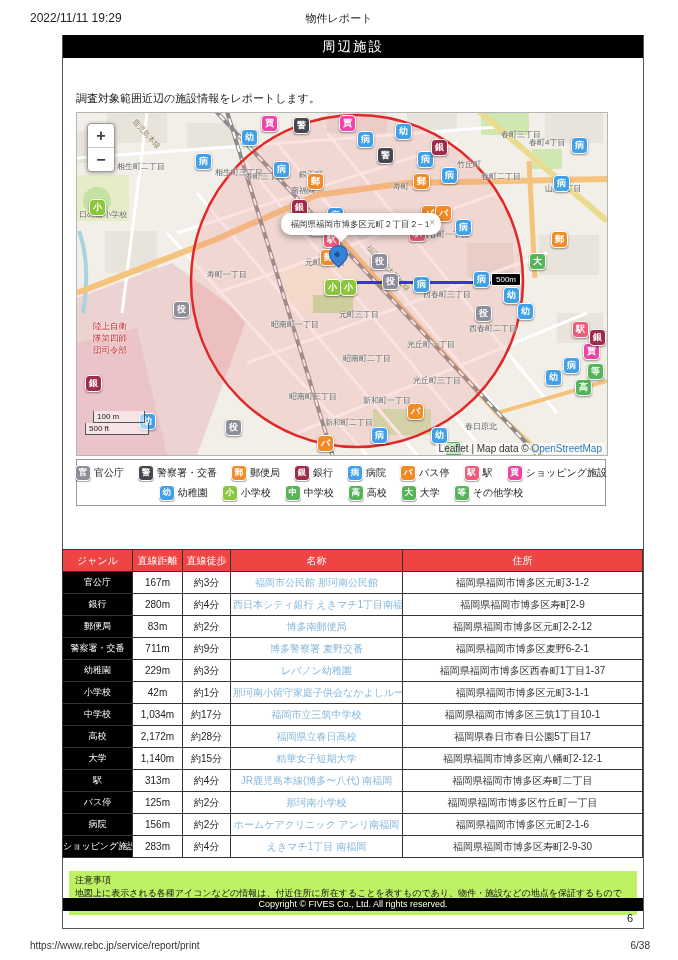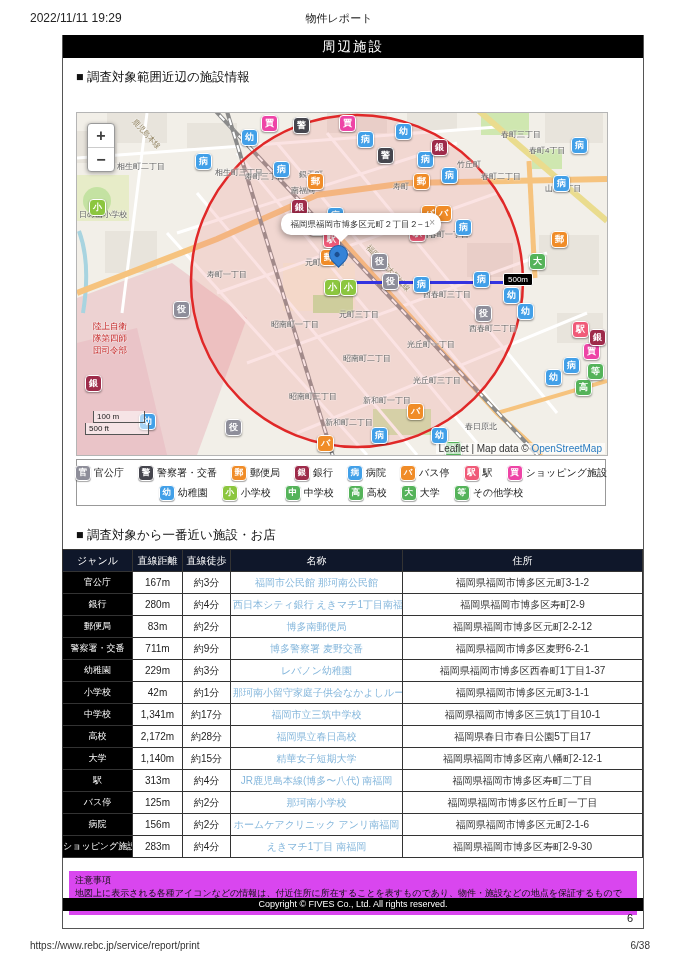--- a/index.html
+++ b/index.html
@@ -45,61 +45,61 @@
            line-height:22px; text-align:center; z-index:25; }
   .popup-close { position:absolute; right:6px; top:-1px; color:#9a9a9a; font-size:10px; cursor:pointer; }
   .popup-tip { position:absolute; left:52px; bottom:-7px; width:0; height:0;
                border:8px solid transparent; border-top-color:#fff; border-bottom:none; }
   .pin { position:absolute; left:252px; top:132px; width:17px; height:17px; background:#3583d8;
          border:1px solid #1f5fa8; border-radius:50% 50% 50% 0; transform:rotate(-45deg); z-index:20; }
   .pin::after { content:''; position:absolute; left:5px; top:5px; width:5px; height:5px;
                 border-radius:50%; background:#1c4f91; }
   .measure-line { position:absolute; left:264px; top:168px; width:164px; border-top:3px solid #3333e0; z-index:10; }
   .measure-chip { position:absolute; left:414px; top:160px; background:#000; color:#fff; font-size:8px;
-                  padding:1px 4px; border-radius:2px; border:1px solid #fff; z-index:22;margin-left:12px; }
+                  padding:1px 4px; border-radius:2px; border:1px solid #fff; z-index:22; }
   .scale { position:absolute; left:8px; bottom:20px; font-size:8px; color:#222; z-index:15; }
   .scale div { background:rgba(255,255,255,.55); padding:0 3px; line-height:11px; }
   .scale .m { border:1px solid #555; border-top:none; width:44px;margin-left:8px; }
   .scale .ft { border:1px solid #555; border-top:none; width:56px; margin-top:0px; }
   .attr { position:absolute; right:2px; bottom:1px; font-size:10px; color:#333;
           background:rgba(255,255,255,.65); padding:0 3px; z-index:15; }
   .attr a { color:#2b7cc0; text-decoration:none; cursor:pointer; }
 
   
   .legend { position:absolute; left:13px; top:424px; width:528px; border:1px solid #999;
             padding:3px 0 2px 0; font-size:10px; color:#222; background:#fff; }
   .legend-row { display:flex; justify-content:center; align-items:center; gap:14px; height:20px; }
   .legend-item { display:flex; align-items:center; white-space:nowrap; }
 
   
   table.fac { position:absolute; left:-1px; top:514px; width:581px; border-collapse:collapse;
               font-size:10px; table-layout:fixed; }
   .fac th, .fac td { border:1px solid #333; text-align:center; padding:3px 2px; height:15px;
                      overflow:hidden; white-space:nowrap; }
-  .fac thead th { background:#0f172a; color:#fff; font-weight:normal;margin-left:34px; }
+  .fac thead th { background:#ef4444; color:#fff; font-weight:normal;margin-left:34px; }
   .fac tbody th { background:#000; color:#fff; font-weight:normal; font-size:9px; padding:3px 0; }
   .fac td.name { color:#85b7dc; cursor:pointer; }
   .fac td.addr { color:#333; }
 
   
-  .notice { position:absolute; left:6px; right:6px; top:836px; background:#d946ef; color:#111;
+  .notice { position:absolute; left:6px; right:6px; top:836px; background:#bef264; color:#111;
             padding:3px 6px; font-size:9px; line-height:1.4; }
   .footer-bar { position:absolute; left:0; right:0; top:863px; height:13px; background:#000;
                 color:#fff; font-size:9px; line-height:13px; text-align:center; }
   .page-num { position:absolute; right:10px; top:877px; font-size:11px; color:#222; }
 </style>
 </head>
 <body>
 
 <span class="ph-date">2022/11/11 19:29</span>
 <span class="ph-title">物件レポート</span>
 
 <div class="page">
   <div class="banner">周辺施設</div>
-  <div class="sec-heading h1">■ 調査対象範囲近辺の施設情報</div>
+  <div class="sec-desc">調査対象範囲近辺の施設情報をレポートします。</div>
 
   <div class="map">
     <svg width="530" height="342" viewBox="0 0 530 342">
       <rect width="530" height="342" fill="#f2efe8"></rect>
       <g fill="#e8e4dc">
         <rect x="30" y="0" width="60" height="30"></rect>
           <rect x="110" y="10" width="50" height="25"></rect>
         <rect x="0" y="18" width="40" height="32"></rect>
           <rect x="250" y="0" width="60" height="20"></rect>
         <rect x="330" y="0" width="50" height="18"></rect>
@@ -147,21 +147,21 @@
     <div id="labels-layer">
         <span class="mlabel" style="left: 138px; top: 6px; margin-top: 48px;">相生町三丁目</span>
         <span class="mlabel" style="left: 40px; top: 48px;">相生町二丁目</span>
         <span class="mlabel" style="left: 2px; top: 96px;">日の出小学校</span>
         <span class="mlabel" style="left: 316px; top: 68px;">寿町</span>
         <span class="mlabel" style="left: 168px; top: 58px;">寿町三丁目</span>
         <span class="mlabel" style="left: 222px; top: 56px;">銀天町</span>
         <span class="mlabel" style="left: 214px; top: 72px;">南福岡</span>
         <span class="mlabel" style="left: 380px; top: 46px;">竹丘町</span>
         <span class="mlabel" style="left: 424px; top: 16px;">春町三丁目</span>
-        <span class="mlabel" style="left: 452px; top: 32px;">春町4丁目</span>
+        <span class="mlabel" style="left: 452px; top: 24px;">春町4丁目</span>
         <span class="mlabel" style="left: 404px; top: 58px;">春町二丁目</span>
         <span class="mlabel" style="left: 468px; top: 70px;">山田4丁目</span>
         <span class="mlabel" style="left: 344px; top: 116px;">西春町一丁目</span>
         <span class="mlabel" style="left: 346px; top: 176px;">西春町三丁目</span>
         <span class="mlabel" style="left: 392px; top: 210px;">西春町二丁目</span>
         <span class="mlabel" style="left: 228px; top: 144px;">元町一丁目</span>
         <span class="mlabel" style="left: 262px; top: 196px;">元町三丁目</span>
         <span class="mlabel" style="left: 194px; top: 206px;">昭南町一丁目</span>
         <span class="mlabel" style="left: 230px; top: 240px; padding-left: 36px;">昭南町二丁目</span>
         <span class="mlabel" style="left: 212px; top: 278px;">昭南町三丁目</span>
@@ -311,21 +311,20 @@
           <span class="mk mk-inline" style="background: rgb(85, 179, 90);">大</span>
           <span>大学</span>
         </span>
         <span class="legend-item">
           <span class="mk mk-inline" style="background: rgb(85, 179, 90);">等</span>
           <span>その他学校</span>
         </span>
       </div>
     </div>
 
-  <div class="sec-heading h2">■ 調査対象から一番近い施設・お店</div>
 
   <table class="fac">
     <colgroup>
       <col style="width:70px">
         <col style="width:50px">
         <col style="width:48px">
       <col style="width:172px">
         <col>
     </colgroup>
     <thead>
@@ -375,21 +374,21 @@
         </tr>
         <tr>
           <th>小学校</th>
           <td class="">42m</td>
           <td class="">約1分</td>
           <td class="name">那珂南小留守家庭子供会なかよしルーム</td>
           <td class="addr">福岡県福岡市博多区元町3-1-1</td>
         </tr>
         <tr>
           <th>中学校</th>
-          <td class="">1,341m</td>
+          <td class="">1,034m</td>
           <td class="">約17分</td>
           <td class="name">福岡市立三筑中学校</td>
           <td class="addr">福岡県福岡市博多区三筑1丁目10-1</td>
         </tr>
         <tr>
           <th>高校</th>
           <td class="">2,172m</td>
           <td class="">約28分</td>
           <td class="name">福岡県立春日高校</td>
           <td class="addr">福岡県春日市春日公園5丁目17</td>

